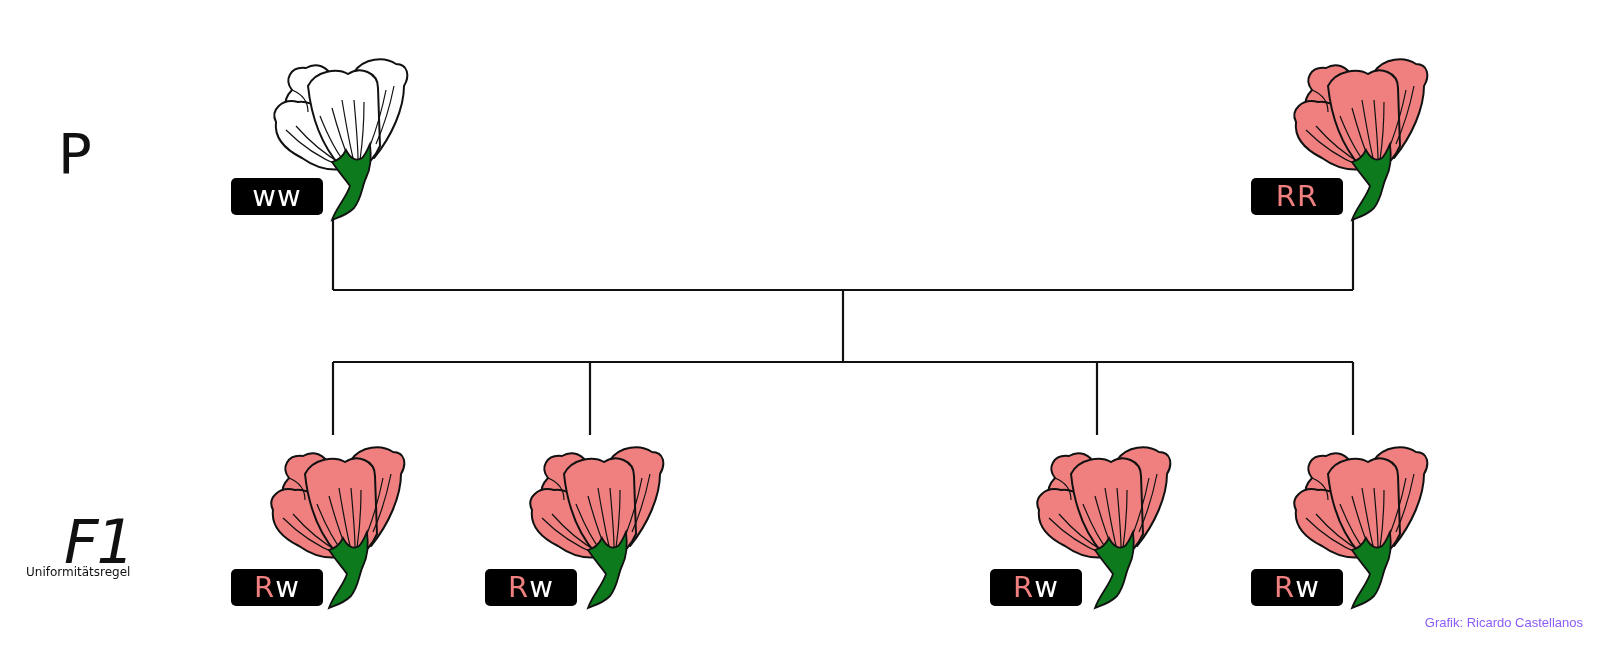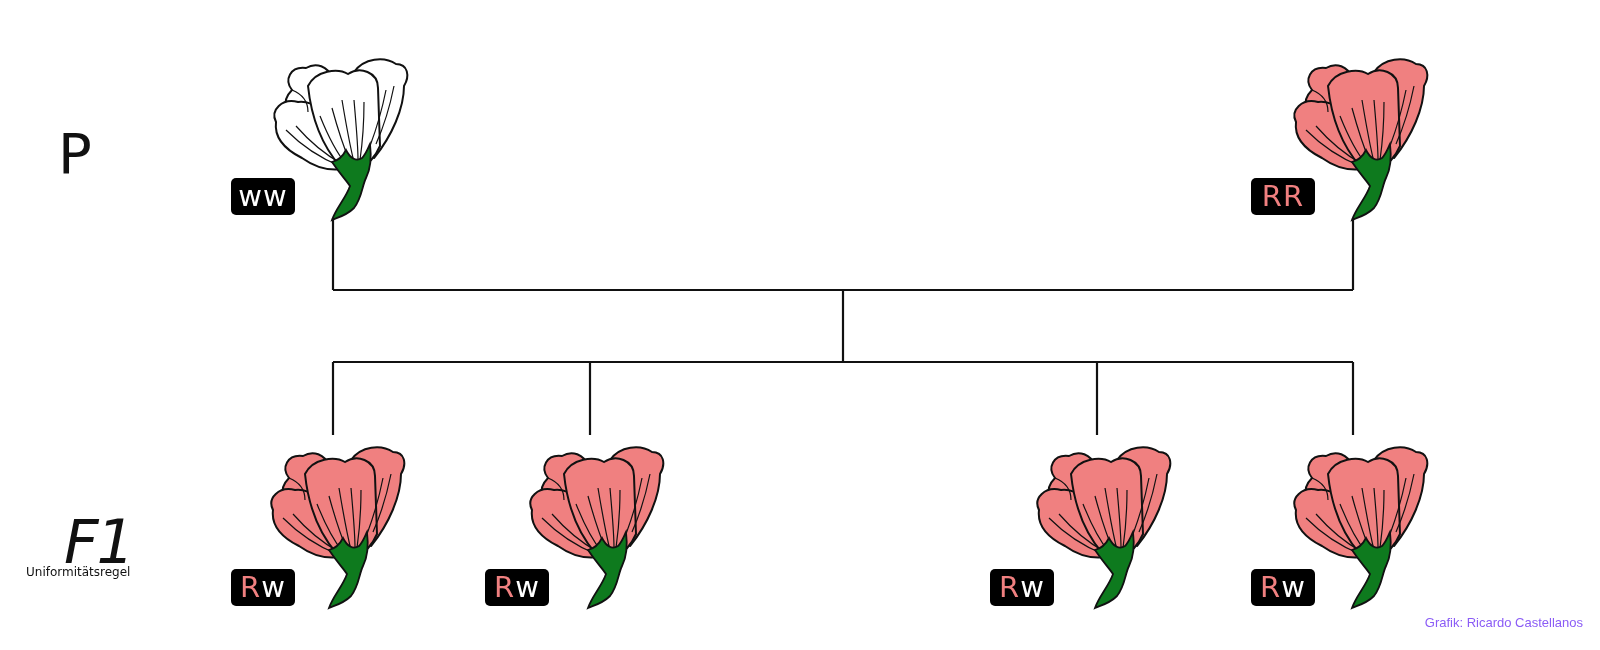--- a/index.html
+++ b/index.html
@@ -3,21 +3,21 @@
 <meta charset="utf-8">
 <style>
   html, body { margin: 0; padding: 0; background: #ffffff; }
   body { width: 1600px; height: 650px; position: relative; overflow: hidden;
          font-family: "Liberation Sans", sans-serif; }
   #stage { position: absolute; left: 0; top: 0; width: 1600px; height: 650px; }
   .gen-label { position: absolute; color: #111; font-family: "DejaVu Sans", sans-serif; line-height: 1; }
   .gen-p { left: 58px; top: 126px; font-size: 56px; font-weight: 400; }
   .gen-f1 { left: 64px; top: 512px; font-size: 60px; letter-spacing: -2px; font-style: italic; }
   .gen-sub { left: 26px; top: 566px; font-size: 12px; color: #111; }
-  .geno { position: absolute; width: 64px; height: 37px; background: #000; border-radius: 5px;
+  .geno { position: absolute; width: 92px; height: 37px; background: #000; border-radius: 5px;
           color: #fff; font-family: "DejaVu Sans", sans-serif; font-size: 29px; text-align: center;
           line-height: 37px; letter-spacing: 1px; }
   .credit { position: absolute; right: 17px; top: 615px; font-size: 13px; color: #8b5cf6; }
   .flower { position: absolute; width: 150px; height: 170px; }
 </style>
 </head>
 <body>
 
 <div id="stage">
 

